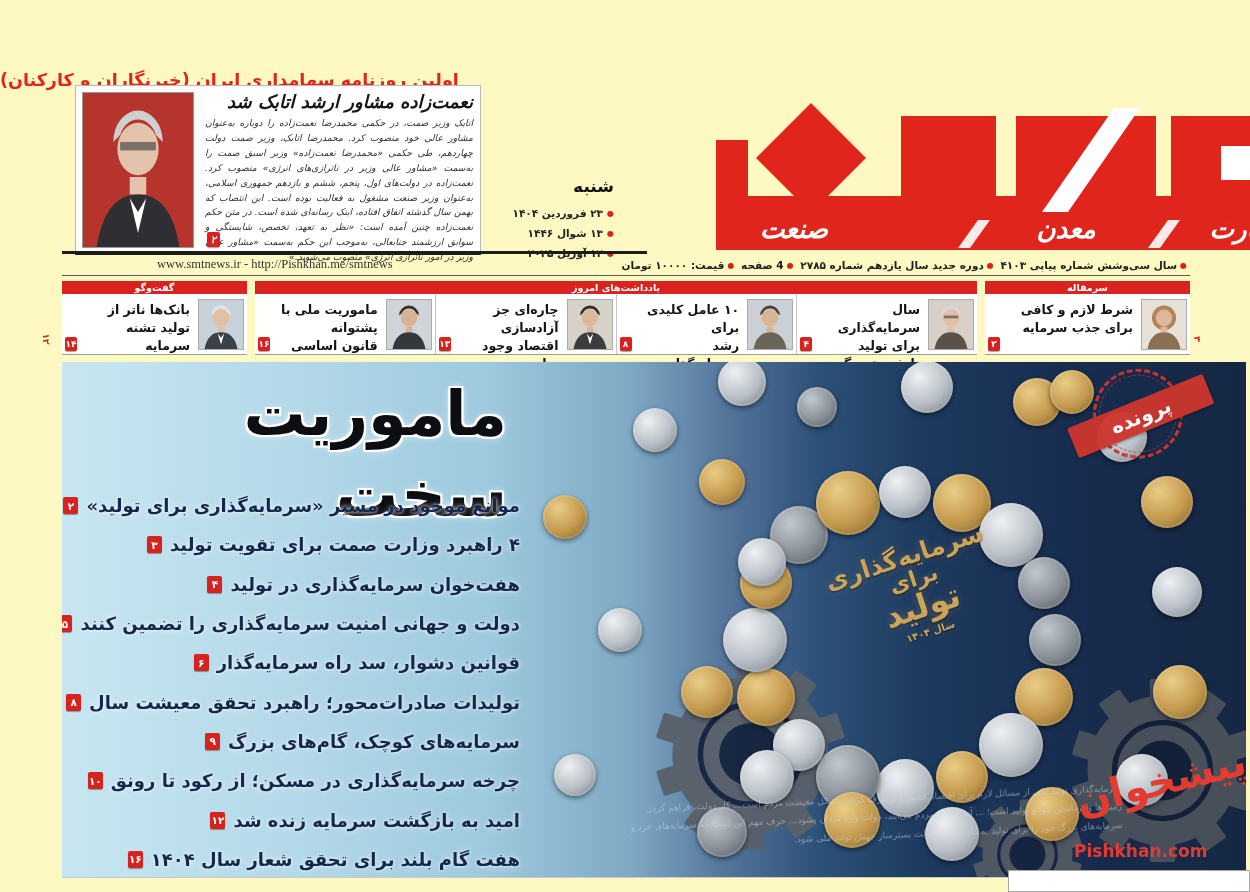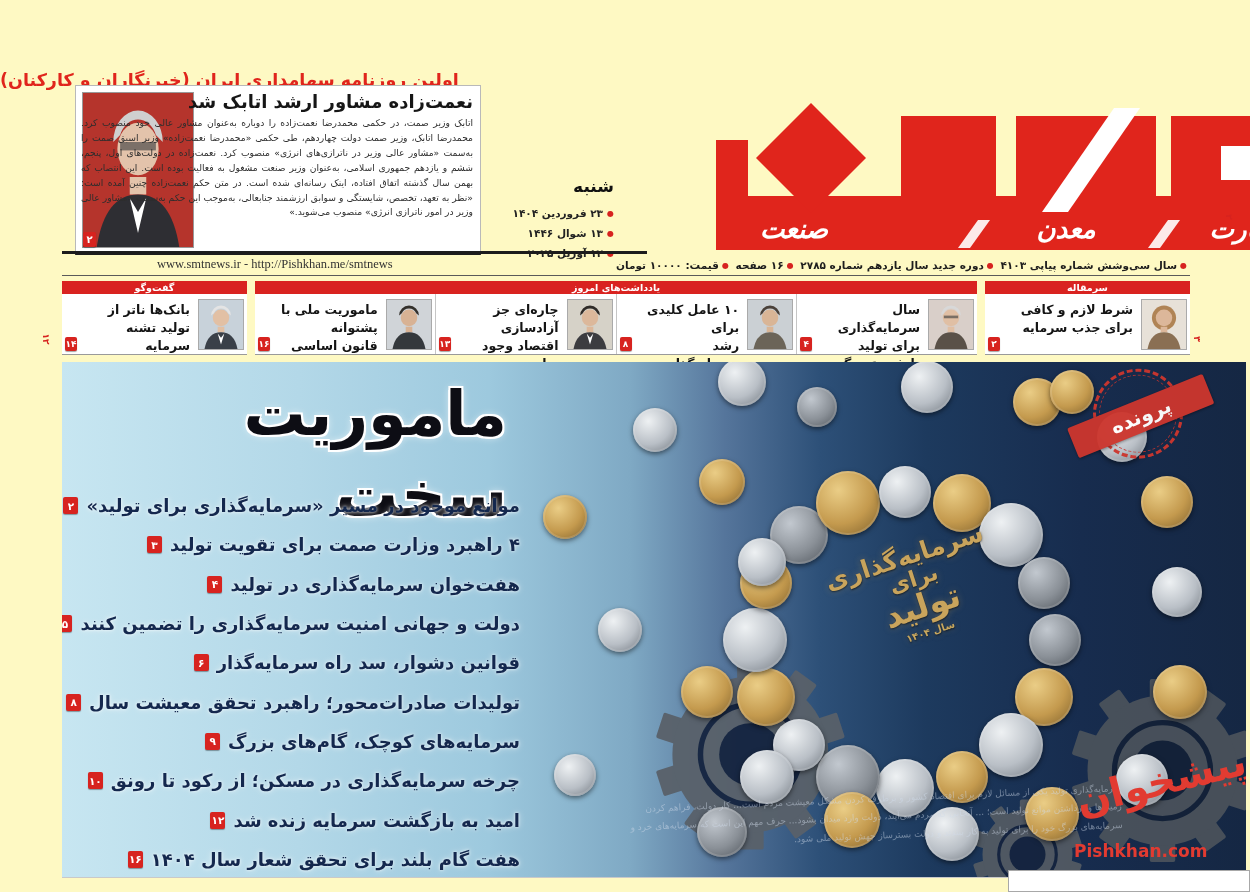--- a/index.html
+++ b/index.html
@@ -5,21 +5,21 @@
   html,body{margin:0;padding:0;background:#ffffff;}
   *{box-sizing:border-box;}
   .page{position:relative;width:1250px;height:892px;background:#fef9c3;overflow:hidden;
         font-family:"DejaVu Sans",sans-serif;direction:rtl;}
 
   
   .top-article{position:absolute;left:75px;top:85px;width:406px;height:170px;
     border:1px solid #b9b9b9;border-bottom:3px solid #1d1d1d;background:#fff;padding:5px;}
   .top-article .photo-big{position:absolute;left:6px;top:6px;width:112px;height:156px;
     border:1px solid #999;overflow:hidden;}
-  .top-article .txtcol{margin-right:2px;position:relative;height:158px;}
+  .top-article .txtcol{margin-left:124px;margin-right:2px;position:relative;height:158px;font-style:italic;}
   .art-title{font-size:18px;font-weight:bold;color:#161616;text-align:right;margin:0 0 4px;}
   .art-body{font-size:9.2px;line-height:1.62;color:#2d2d2d;text-align:justify;}
   .badge{background:#d7231f;color:#fff;font-weight:bold;display:inline-flex;
     align-items:center;justify-content:center;border-radius:2px;
     box-shadow:0 1px 1px rgba(0,0,0,.35);}
   .art-badge{position:absolute;left:2px;bottom:2px;width:13px;height:15px;font-size:10px;}
 
   
   .tagline{position:absolute;left:0;top:70px;width:1243px;text-align:left;direction:rtl;
     color:#e0251c;font-weight:bold;font-size:17.5px;}
@@ -154,21 +154,21 @@
     <div class="txtcol">
       <div class="art-title">نعمت‌زاده مشاور ارشد اتابک شد</div>
       <div class="art-body">اتابک وزیر صمت، در حکمی محمدرضا نعمت‌زاده را دوباره به‌عنوان مشاور عالی خود منصوب کرد. محمدرضا اتابک، وزیر صمت دولت چهاردهم، طی حکمی «محمدرضا نعمت‌زاده» وزیر اسبق صمت را به‌سمت «مشاور عالی وزیر در ناترازی‌های انرژی» منصوب کرد. نعمت‌زاده در دولت‌های اول، پنجم، ششم و یازدهم جمهوری اسلامی، به‌عنوان وزیر صنعت مشغول به فعالیت بوده است. این انتصاب که بهمن سال گذشته اتفاق افتاده، اینک رسانه‌ای شده است. در متن حکم نعمت‌زاده چنین آمده است: «نظر به تعهد، تخصص، شایستگی و سوابق ارزشمند جنابعالی، به‌موجب این حکم به‌سمت «مشاور عالی وزیر در امور ناترازی انرژی» منصوب می‌شوید.»</div>
       <span class="badge art-badge">۲</span>
     </div>
   </div>
 
   <div class="rule-thick"></div>
   <div class="infobar">
     <span class="urls">www.smtnews.ir - http://Pishkhan.me/smtnews</span>
-    <span class="issue" id="issue"><span class="dot">●</span><span>سال سی‌وشش شماره پیاپی ۴۱۰۳</span> <span class="dot">●</span><span>دوره جدید سال یازدهم شماره ۲۷۸۵</span> <span class="dot">●</span><span>۱۶ صفحه</span> <span class="dot">●</span><span>قیمت: ۱۰۰۰۰ تومان</span></span>
+    <span class="issue" id="issue"><span class="dot">●</span><span>سال سی‌وشش شماره پیاپی ۴۱۰۳</span> <span class="dot">●</span><span>دوره جدید سال یازدهم شماره ۲۷۸۵</span> <span class="dot">●</span><span>4 صفحه</span> <span class="dot">●</span><span>قیمت: ۱۰۰۰۰ تومان</span></span>
   </div>
   <div class="rule-thin"></div>
 
   <div class="notes" id="notes">
     <div class="note-group" style="width:205px">
       <div class="note-header">سرمقاله</div>
       <div class="note-items">
           <div class="note-item">
             <div class="note-photo"><svg viewBox="0 0 40 44" width="100%" height="100%" preserveAspectRatio="none">
                 <rect width="40" height="44" fill="#e7e1d8"></rect>

